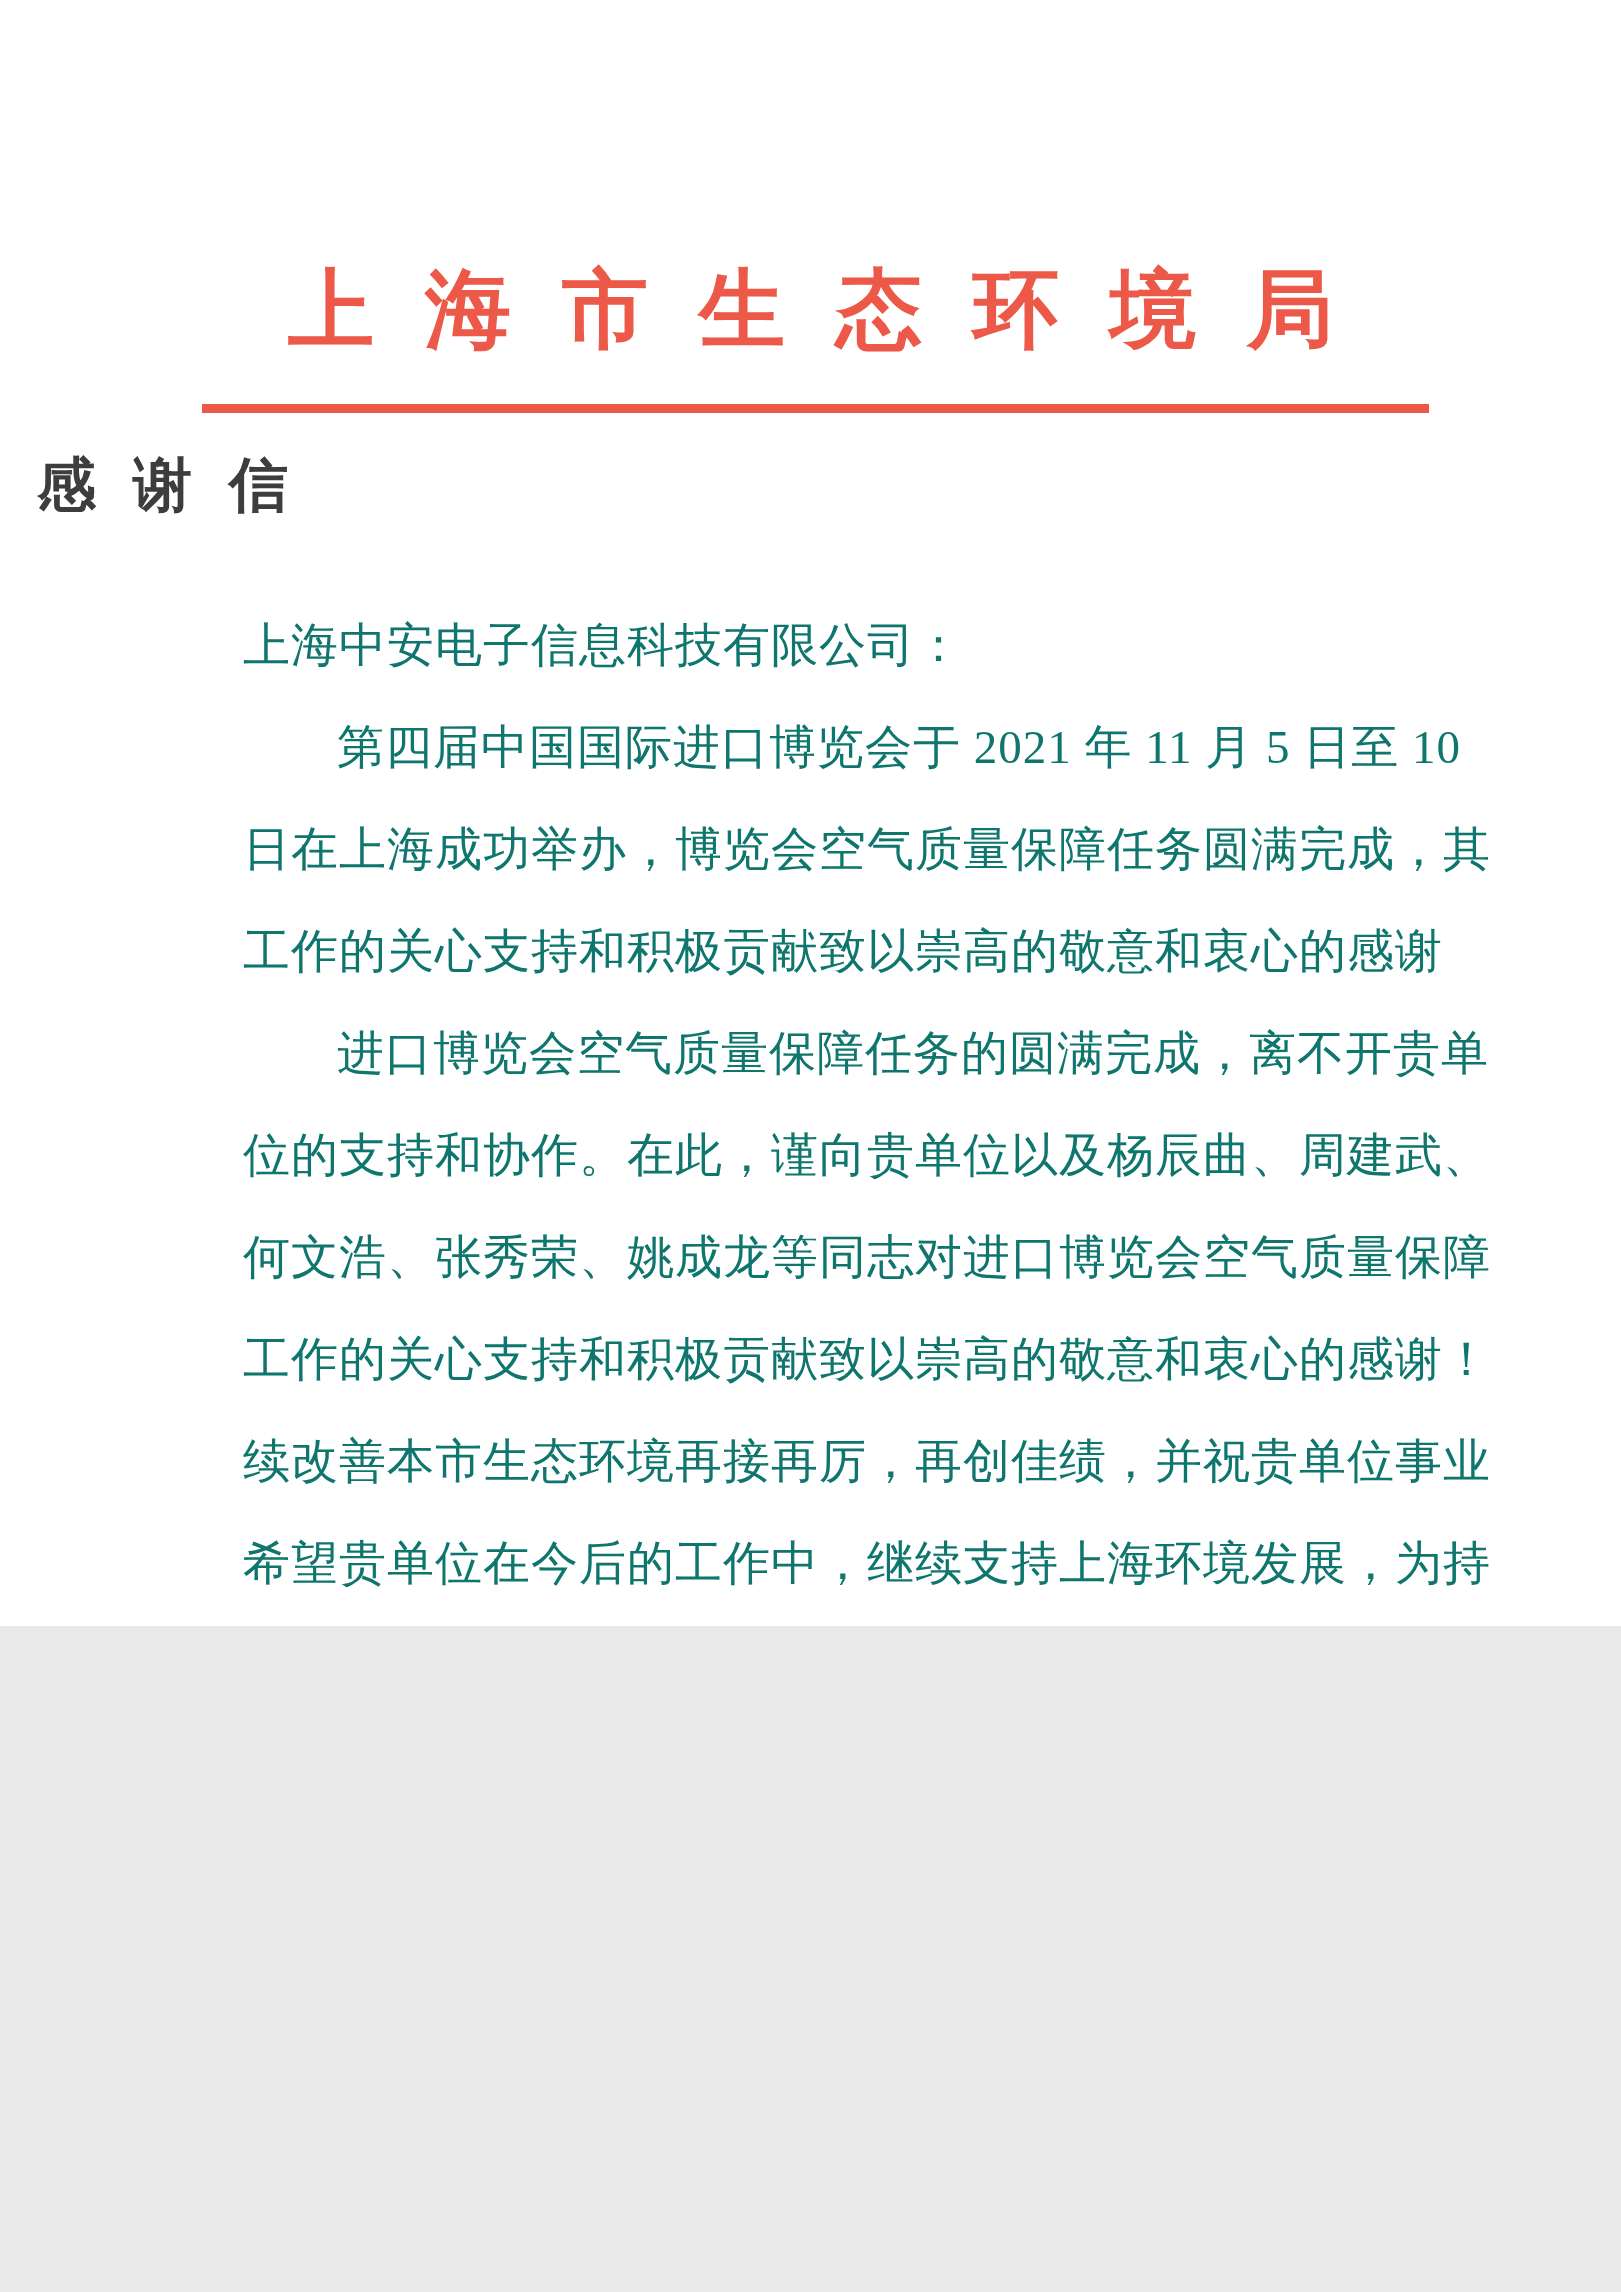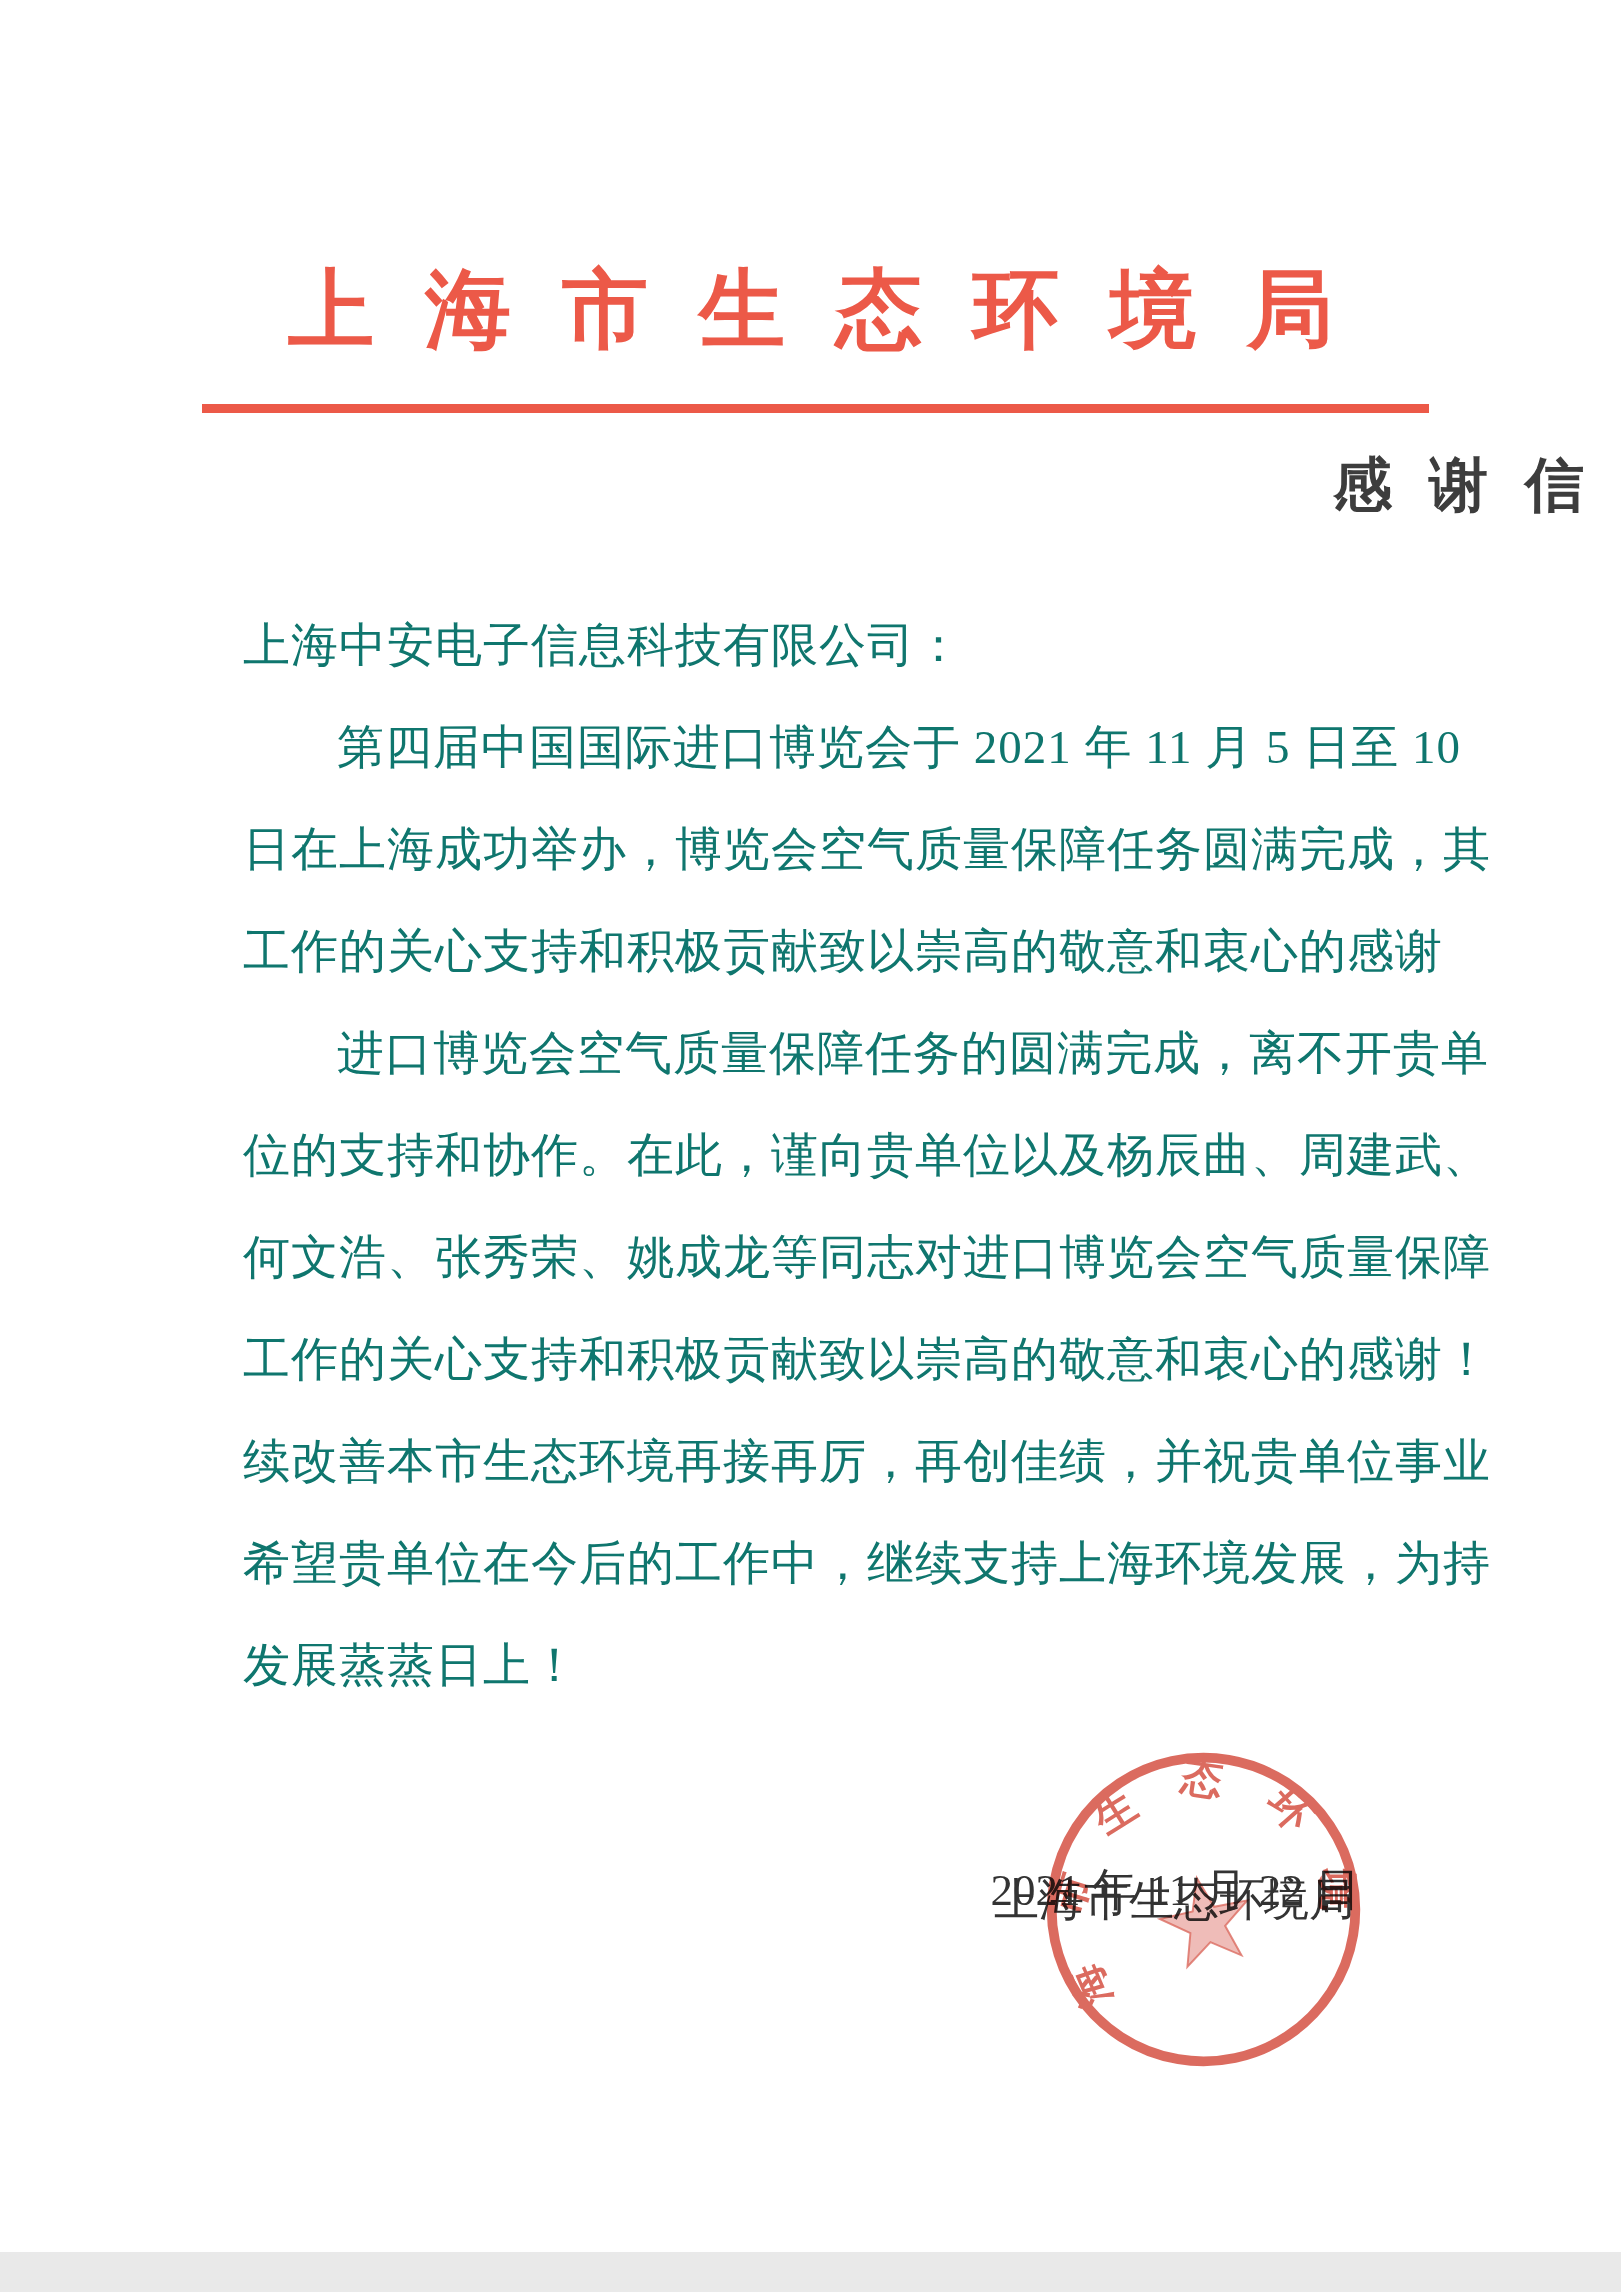--- a/index.html
+++ b/index.html
@@ -1,20 +1,20 @@
 <!DOCTYPE html>
 <html><head>
 <meta charset="utf-8">
 <title>Document</title>
 <style>
   html, body { margin: 0; padding: 0; background: #e9e9e9; }
   .page {
     position: relative;
     width: 1621px;
-    height: 2252px;
+    height: 1626px;
     margin: 0 auto;
     background: #ffffff;
     overflow: hidden;
     font-family: "Liberation Serif", "DejaVu Serif", serif;
   }
 
   
   .agency-name {
     position: absolute;
     top: 267px;
@@ -40,21 +40,21 @@
     height: 8.8px;
     background: #ec5948;
   }
 
   
   .doc-title {
     position: absolute;
     top: 453px;
     left: 0;
     width: 100%;
-    text-align: right;
+    text-align: left;
     font-size: 59px;
     font-weight: 700;
     letter-spacing: 37px;
     padding-left: 37px;
     box-sizing: border-box;
     color: #3d3d3d;
     line-height: 1.1;
     white-space: nowrap;
   }
 

